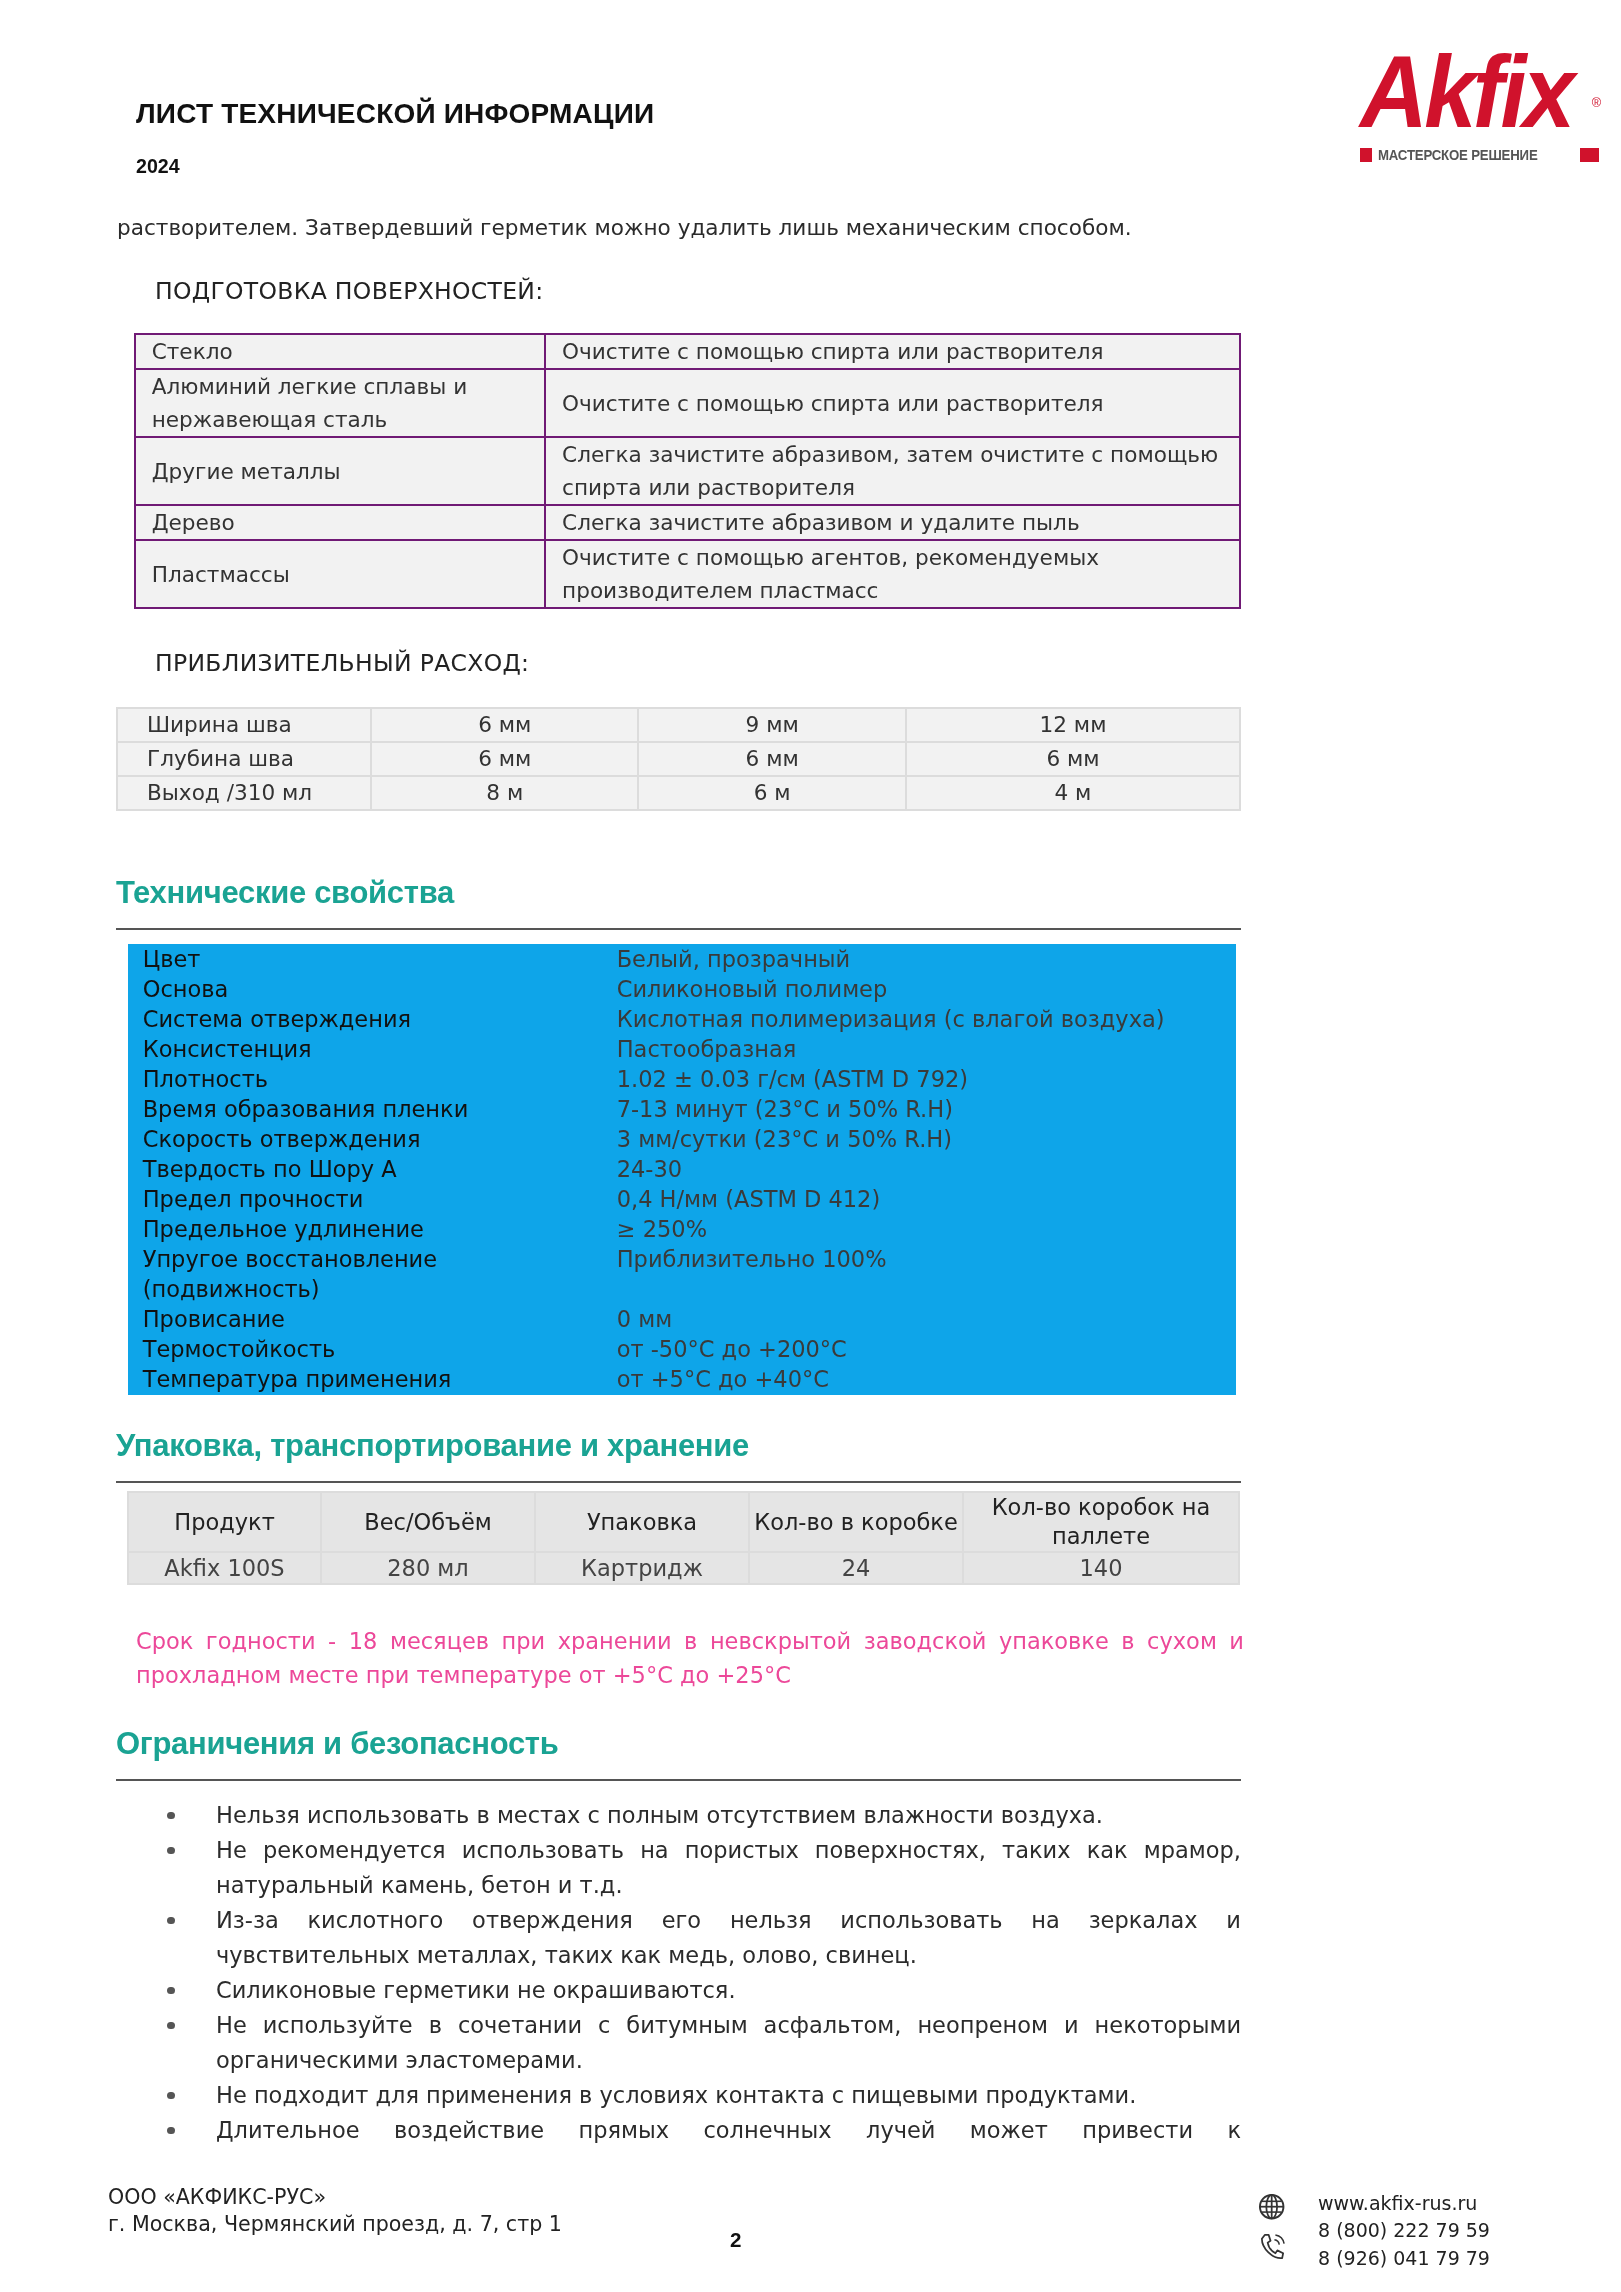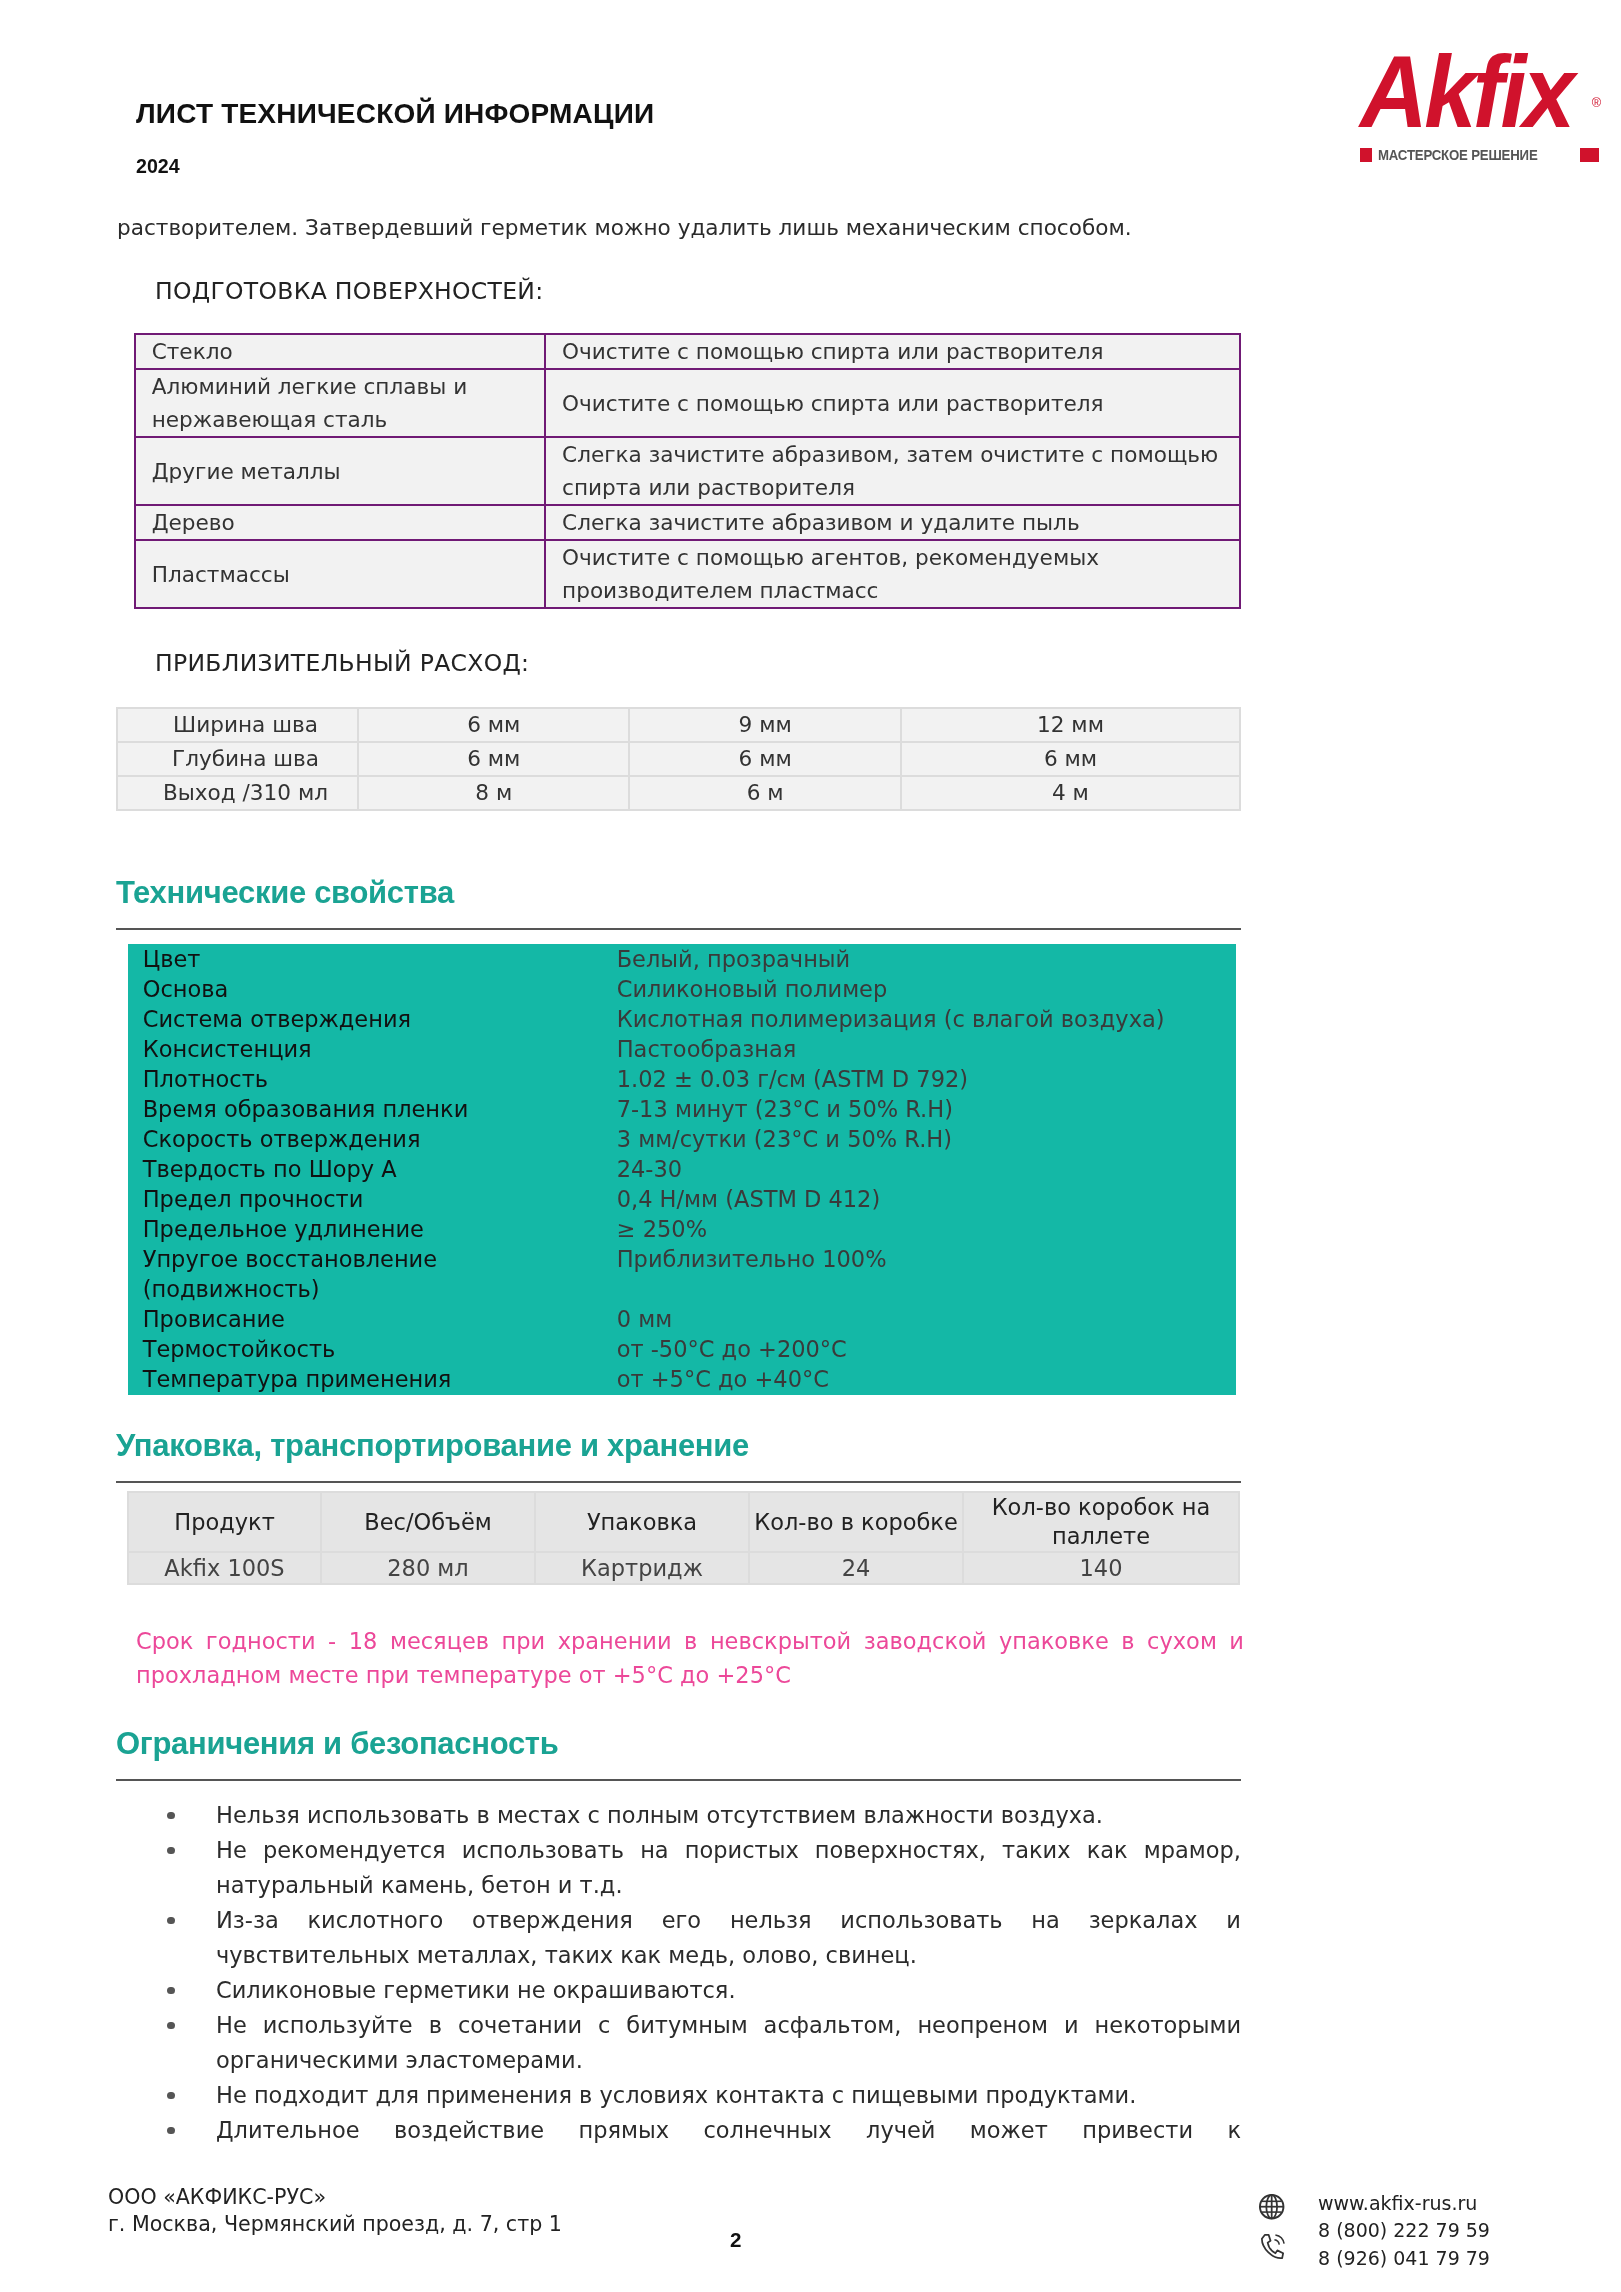--- a/index.html
+++ b/index.html
@@ -31,31 +31,31 @@
 
   
   table { border-collapse: collapse; }
   .surface-table { left: 134px; top: 333px; width: 1107px; background: #f2f2f2; }
   .surface-table td { border: 2px solid #701a75; font-size: 21.6px; color: #333; padding: 0 15.7px; line-height: 33px; vertical-align: middle; }
   .surface-table td.c1 { width: 377px; }
 
   
   .cons-table { left: 116px; top: 707px; width: 1125px; background: #f2f2f2; }
   .cons-table td { border: 2px solid #dcdcdc; font-size: 21.6px; color: #333; height: 32px; padding: 0; text-align: center; line-height: 32px; }
-  .cons-table td.c1 { text-align: center; padding-left: 16px; width: 223px; margin-top: 48px; }
+  .cons-table td.c1 { text-align: left; padding-left: 29px; width: 223px; margin-top: 48px; }
 
   
   .sec-heading { left: 116px; font-family: "Liberation Sans", sans-serif; font-weight: 700; font-size: 31px; color: #1aa393; letter-spacing: -0.3px; }
   .sec-rule { left: 116px; width: 1125px; height: 2px; background: #555; }
   .sh1 { top: 875px; } .r1 { top: 928px; }
   .sh2 { top: 1428px; } .r2 { top: 1481px; }
   .sh3 { top: 1726px; } .r3 { top: 1779px; }
 
   
-  .props { left: 128px; top: 944px; width: 1108px; height: 451px; background: #14b8a6; }
+  .props { left: 128px; top: 944px; width: 1108px; height: 451px; background: #0ea5e9; }
   .prop-row { display: flex; font-size: 22.5px; line-height: 30px; }
   .prop-label { width: 474px; padding-left: 14.7px; color: #111; }
   .prop-value { color: #3a3a3a; }
 
   
   .pack-table { left: 127px; top: 1491px; width: 1113px; background: #e5e5e5; }
   .pack-table td { border: 2px solid #dcdcdc; text-align: center; font-size: 22.5px; padding: 0; }
   .pack-table tr.hdr td { height: 57px; line-height: 29px; color: #222; }
   .pack-table tr.row td { height: 30px; line-height: 30px; color: #444; }
   .shelf-life { left: 136px; top: 1624px; width: 1108px; text-align: justify; font-size: 22.5px; line-height: 34px; color: #ec4899; }

